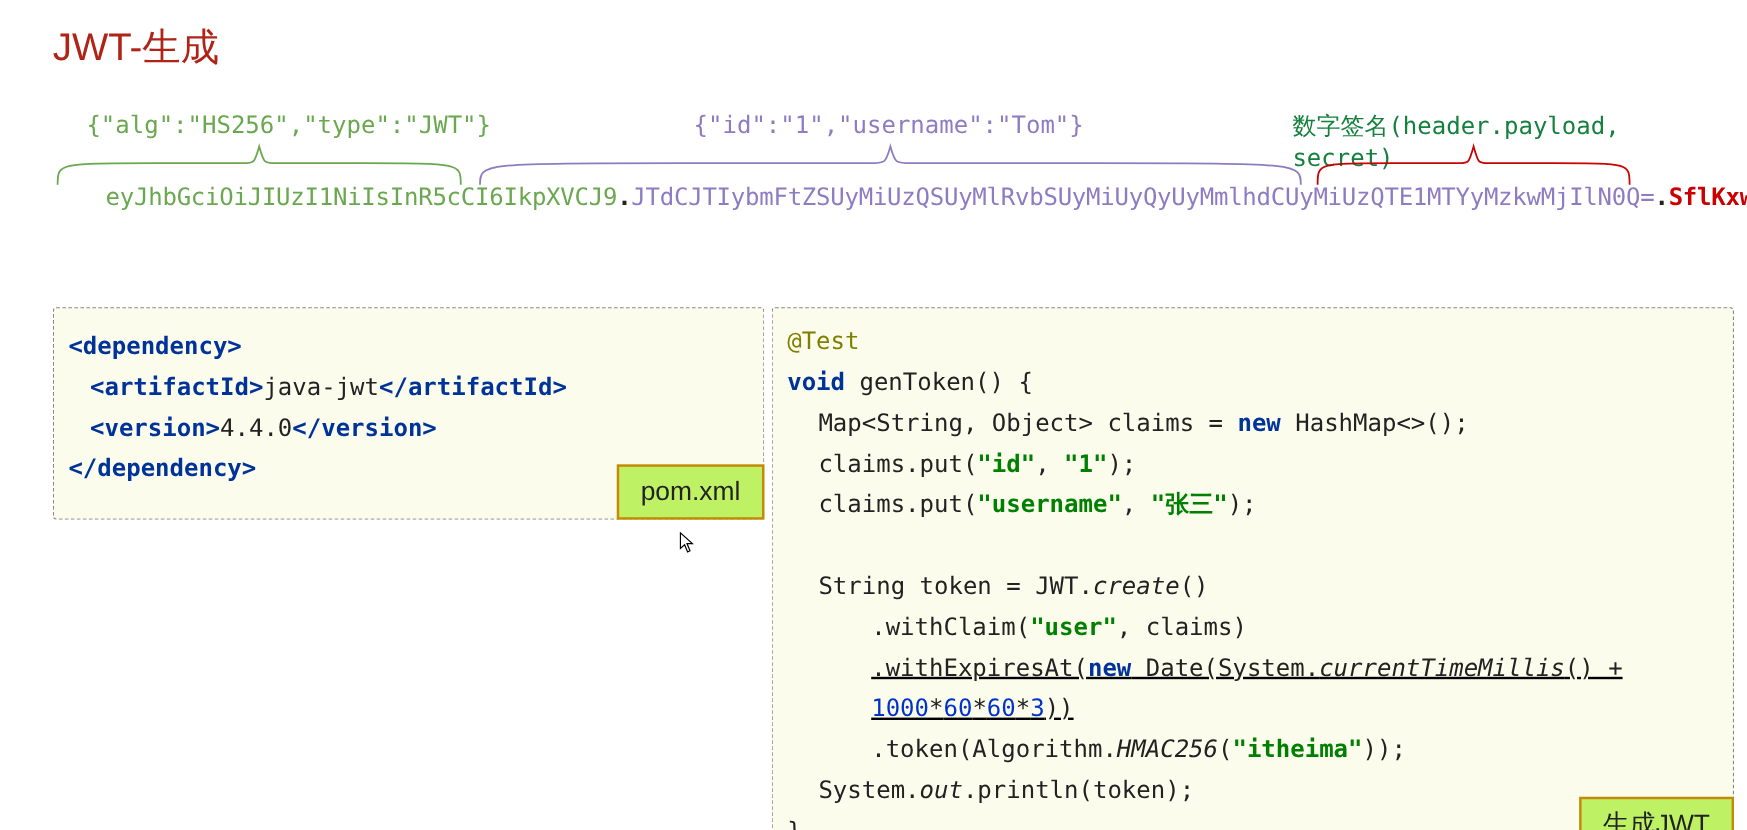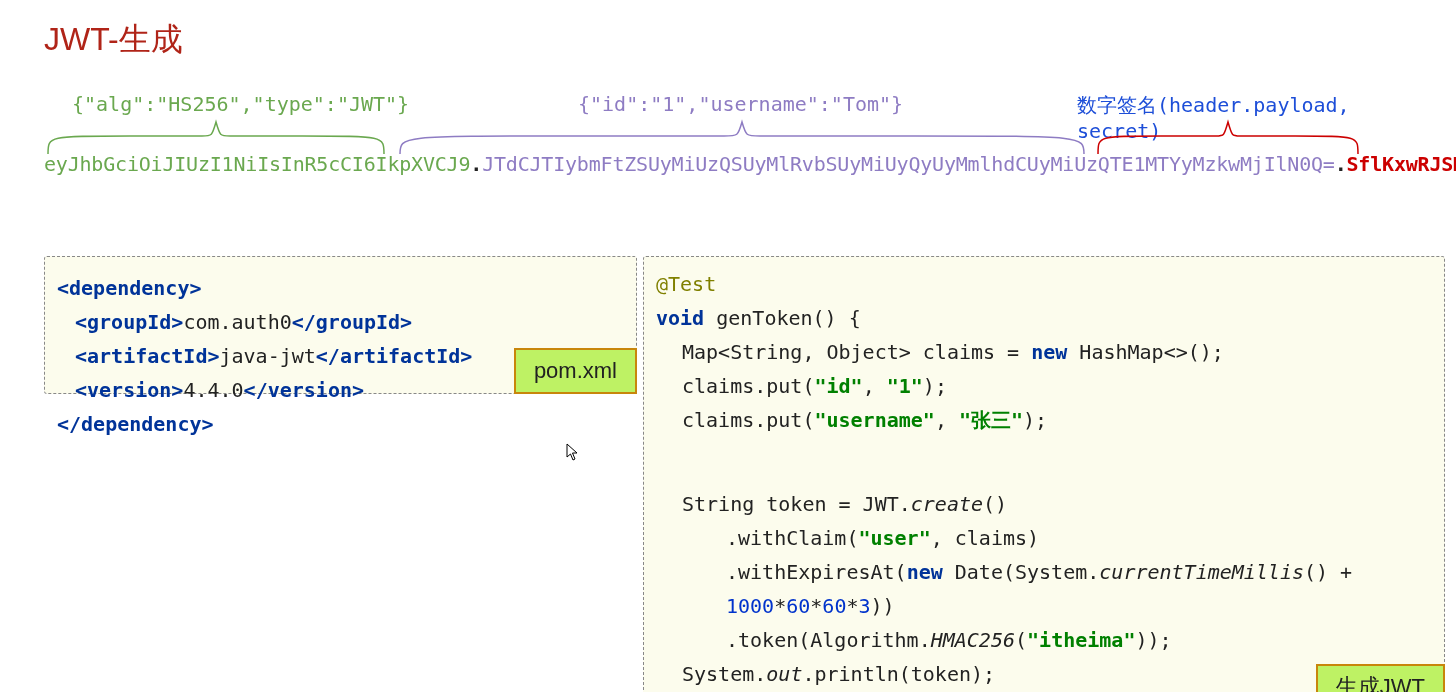--- a/index.html
+++ b/index.html
@@ -21,51 +21,51 @@
   .labels-row {
     position: absolute;
     top: 92px;
     left: 44px;
     width: 1370px;
     font-family: Consolas, monospace;
     font-size: 20px;
   }
   .label-header { color: #6aa84f; position: absolute; left: 28px; }
   .label-payload { color: #8e7cc3; position: absolute; left: 534px; }
-  .label-sig { color: #1d4ed8; position: absolute; left: 1033px; }
+  .label-sig { color: #15803d; position: absolute; left: 1033px; }
   .brace-row {
     position: absolute;
     top: 118px;
     left: 44px;
     width: 1370px;
     height: 38px;
   }
   .token-row {
     position: absolute;
     top: 152px;
     left: 44px;
     font-family: Consolas, monospace;
     font-size: 20px;
     letter-spacing: -0.2px;
     white-space: nowrap;
   }
-  .tok-h { color: #6aa84f; }
+  .tok-h { color: #6aa84f; margin-left: 44px; }
   .tok-p { color: #8e7cc3; margin-top: 31px; }
   .tok-s { color: #cc0000; font-weight: 600; }
   .tok-dot { color: #222; font-weight: 700; }
 
   .code-box {
     position: absolute;
     background: #fcfced;
     border: 1.5px dashed #888;
     border-radius: 3px;
   }
   .pom-box {
     left: 44px; top: 256px;
-    width: 593px; height: 138px;
+    width: 593px; height: 177px;
     padding: 14px 12px;
   }
   .test-box {
     left: 643px; top: 256px;
     width: 802px; height: 454px;
     padding: 10px 12px;
   }
   .code-font { font-family: Consolas, "Microsoft YaHei", monospace; font-size: 20px; line-height: 34px; }
   .tag-b { color: #003399; font-weight: 600; }
   .txt-plain { color: #222; }
@@ -120,23 +120,20 @@
   </svg>
 </div>
 
 <div class="token-row">
   <span class="tok-h">eyJhbGciOiJIUzI1NiIsInR5cCI6IkpXVCJ9</span><span class="tok-dot">.</span><span class="tok-p">JTdCJTIybmFtZSUyMiUzQSUyMlRvbSUyMiUyQyUyMmlhdCUyMiUzQTE1MTYyMzkwMjIlN0Q=</span><span class="tok-dot">.</span><span class="tok-s">SflKxwRJSMeKKF2QT4fwpMeJf...</span>
 </div>
 
 <div class="code-box pom-box code-font">
   <div><span class="tag-b">&lt;dependency&gt;</span></div>
   <div class="indent1">
-    <span class="tag-b">&lt;groupId&gt;</span><span class="txt-plain">com.auth0</span><span class="tag-b">&lt;/groupId&gt;</span>
-  </div>
-  <div class="indent1">
     <span class="tag-b">&lt;artifactId&gt;</span><span class="txt-plain">java-jwt</span><span class="tag-b">&lt;/artifactId&gt;</span>
   </div>
   <div class="indent1">
     <span class="tag-b">&lt;version&gt;</span><span class="txt-plain">4.4.0</span><span class="tag-b">&lt;/version&gt;</span>
   </div>
   <div><span class="tag-b">&lt;/dependency&gt;</span></div>
   <div class="badge badge-pom">pom.xml</div>
 </div>
 
 <div class="code-box test-box code-font">
@@ -145,27 +142,27 @@
   <div style="padding-left:26px;">
     <span class="txt-plain">Map&lt;String, Object&gt; claims = </span><span class="kw">new</span><span class="txt-plain"> HashMap&lt;&gt;();</span>
   </div>
   <div style="padding-left:26px;">
     <span class="txt-plain">claims.put(</span><span class="str">"id"</span><span class="txt-plain">, </span><span class="str">"1"</span><span class="txt-plain">);</span>
   </div>
   <div style="padding-left:26px;">
     <span class="txt-plain">claims.put(</span><span class="str">"username"</span><span class="txt-plain">, </span><span class="str">"张三"</span><span class="txt-plain">);</span>
   </div>
   <div style="height:34px"></div>
-  <div style="padding-left:26px;margin-top:16px;">
+  <div style="padding-left:26px;">
     <span class="txt-plain">String token = JWT.</span><span class="txt-plain fn-it">create</span><span class="txt-plain">()</span>
   </div>
   <div style="padding-left:70px;">
     <span class="txt-plain">.withClaim(</span><span class="str">"user"</span><span class="txt-plain">, claims)</span>
   </div>
-  <div style="padding-left:70px;">
+  <div style="padding-left:70px;text-decoration:underline;">
     <span class="txt-plain">.withExpiresAt(</span><span class="kw">new</span><span class="txt-plain"> Date(System.</span><span class="txt-plain fn-it">currentTimeMillis</span><span class="txt-plain">() + </span><span class="num">1000</span><span class="txt-plain">*</span><span class="num">60</span><span class="txt-plain">*</span><span class="num">60</span><span class="txt-plain">*</span><span class="num">3</span><span class="txt-plain">))</span>
   </div>
   <div style="padding-left:70px;">
     <span class="txt-plain">.token(Algorithm.</span><span class="txt-plain fn-it">HMAC256</span><span class="txt-plain">(</span><span class="str">"itheima"</span><span class="txt-plain">));</span>
   </div>
   <div style="padding-left:26px;">
     <span class="txt-plain">System.</span><span class="txt-plain fn-it">out</span><span class="txt-plain">.println(token);</span>
   </div>
   <div><span class="txt-plain">}</span></div>
   <div class="badge badge-gen">生成JWT</div>

